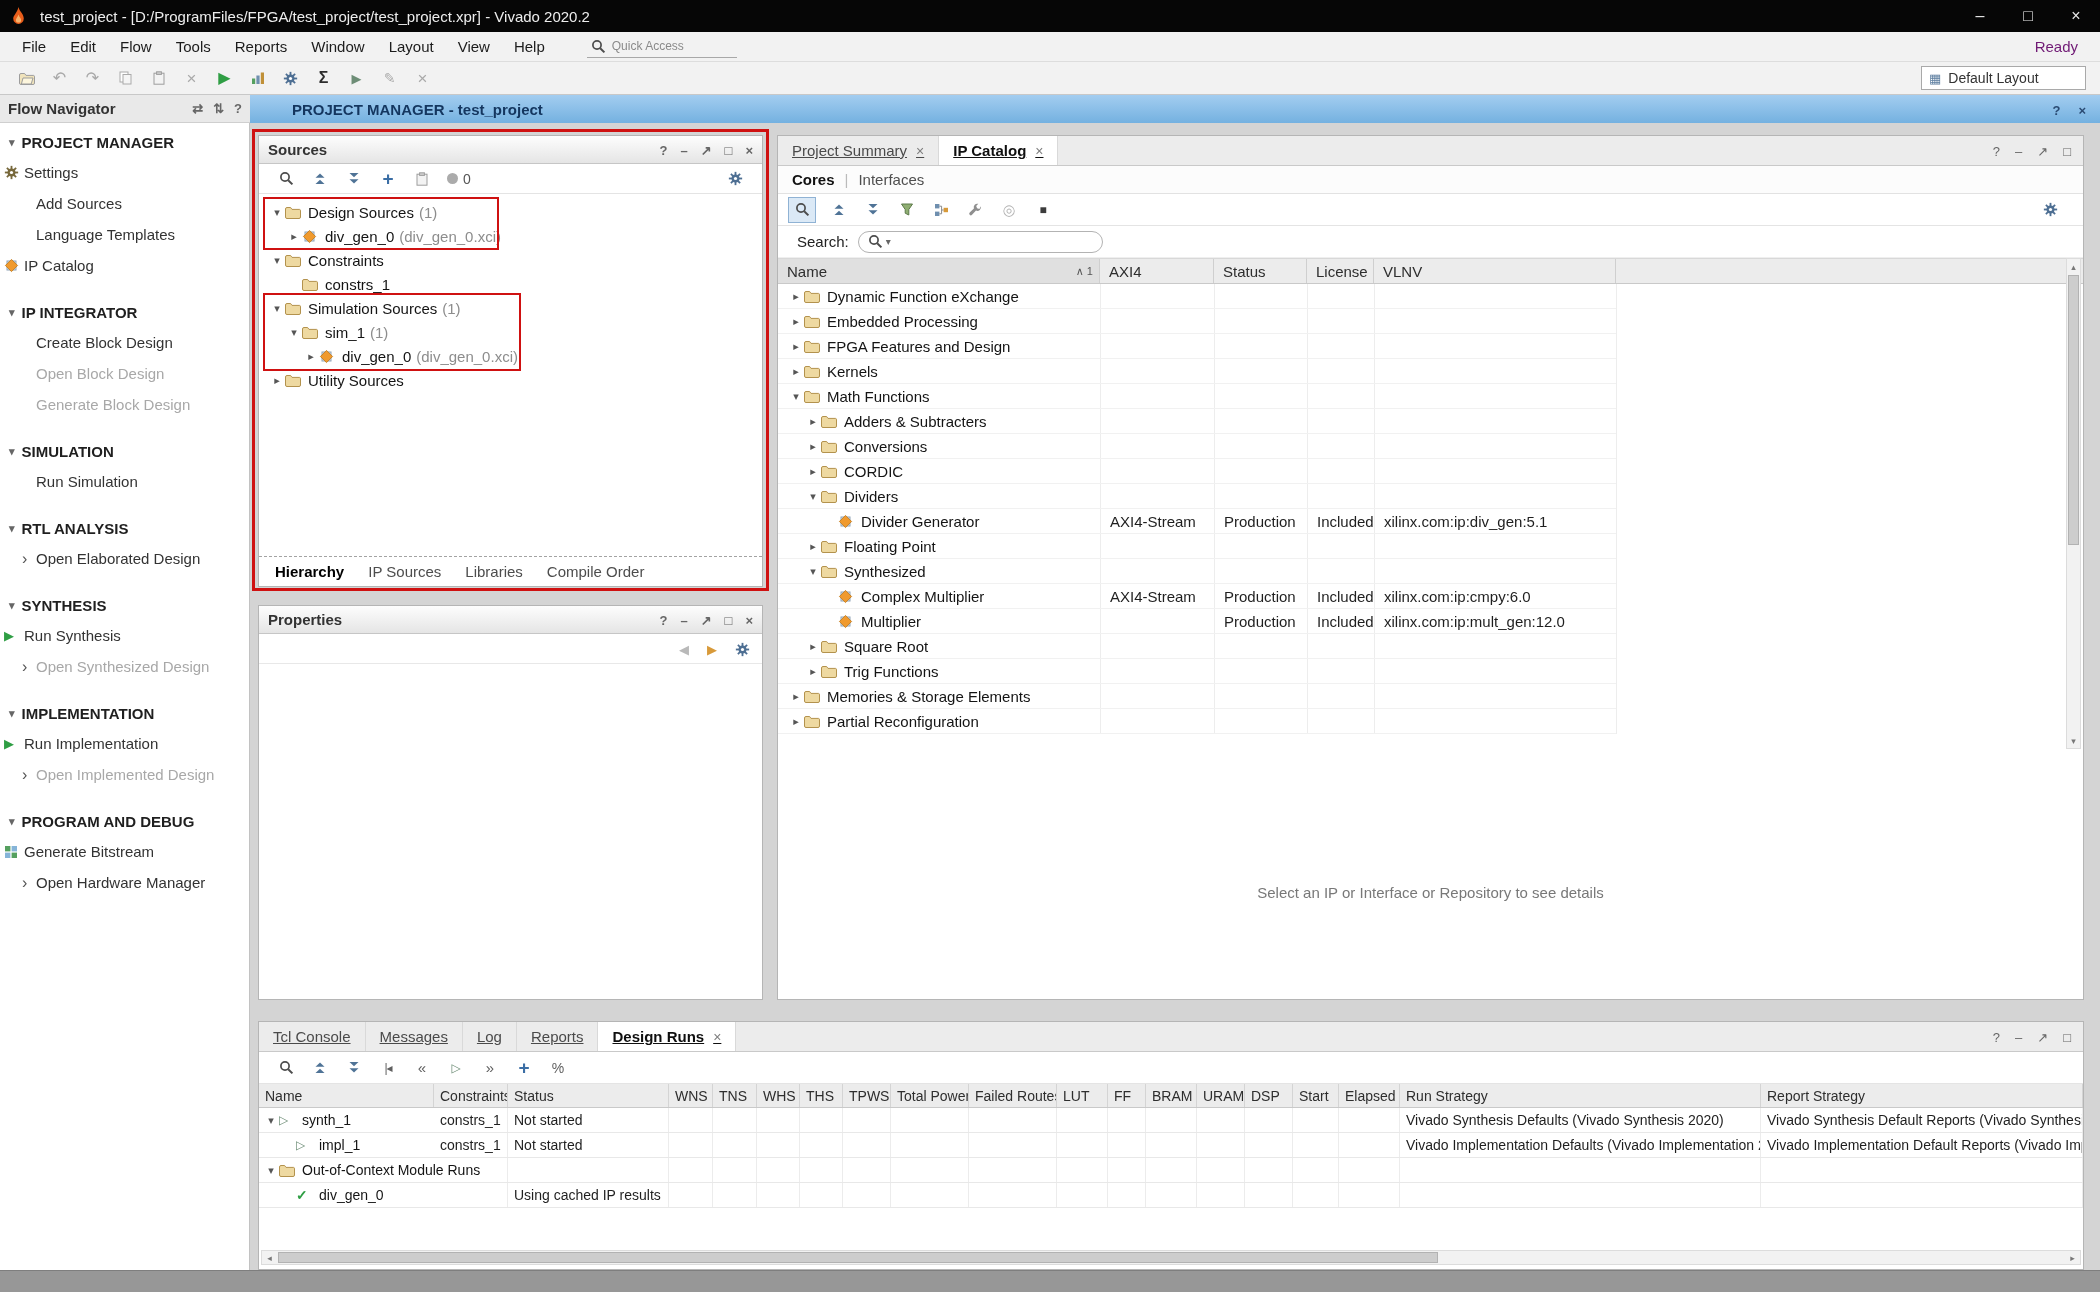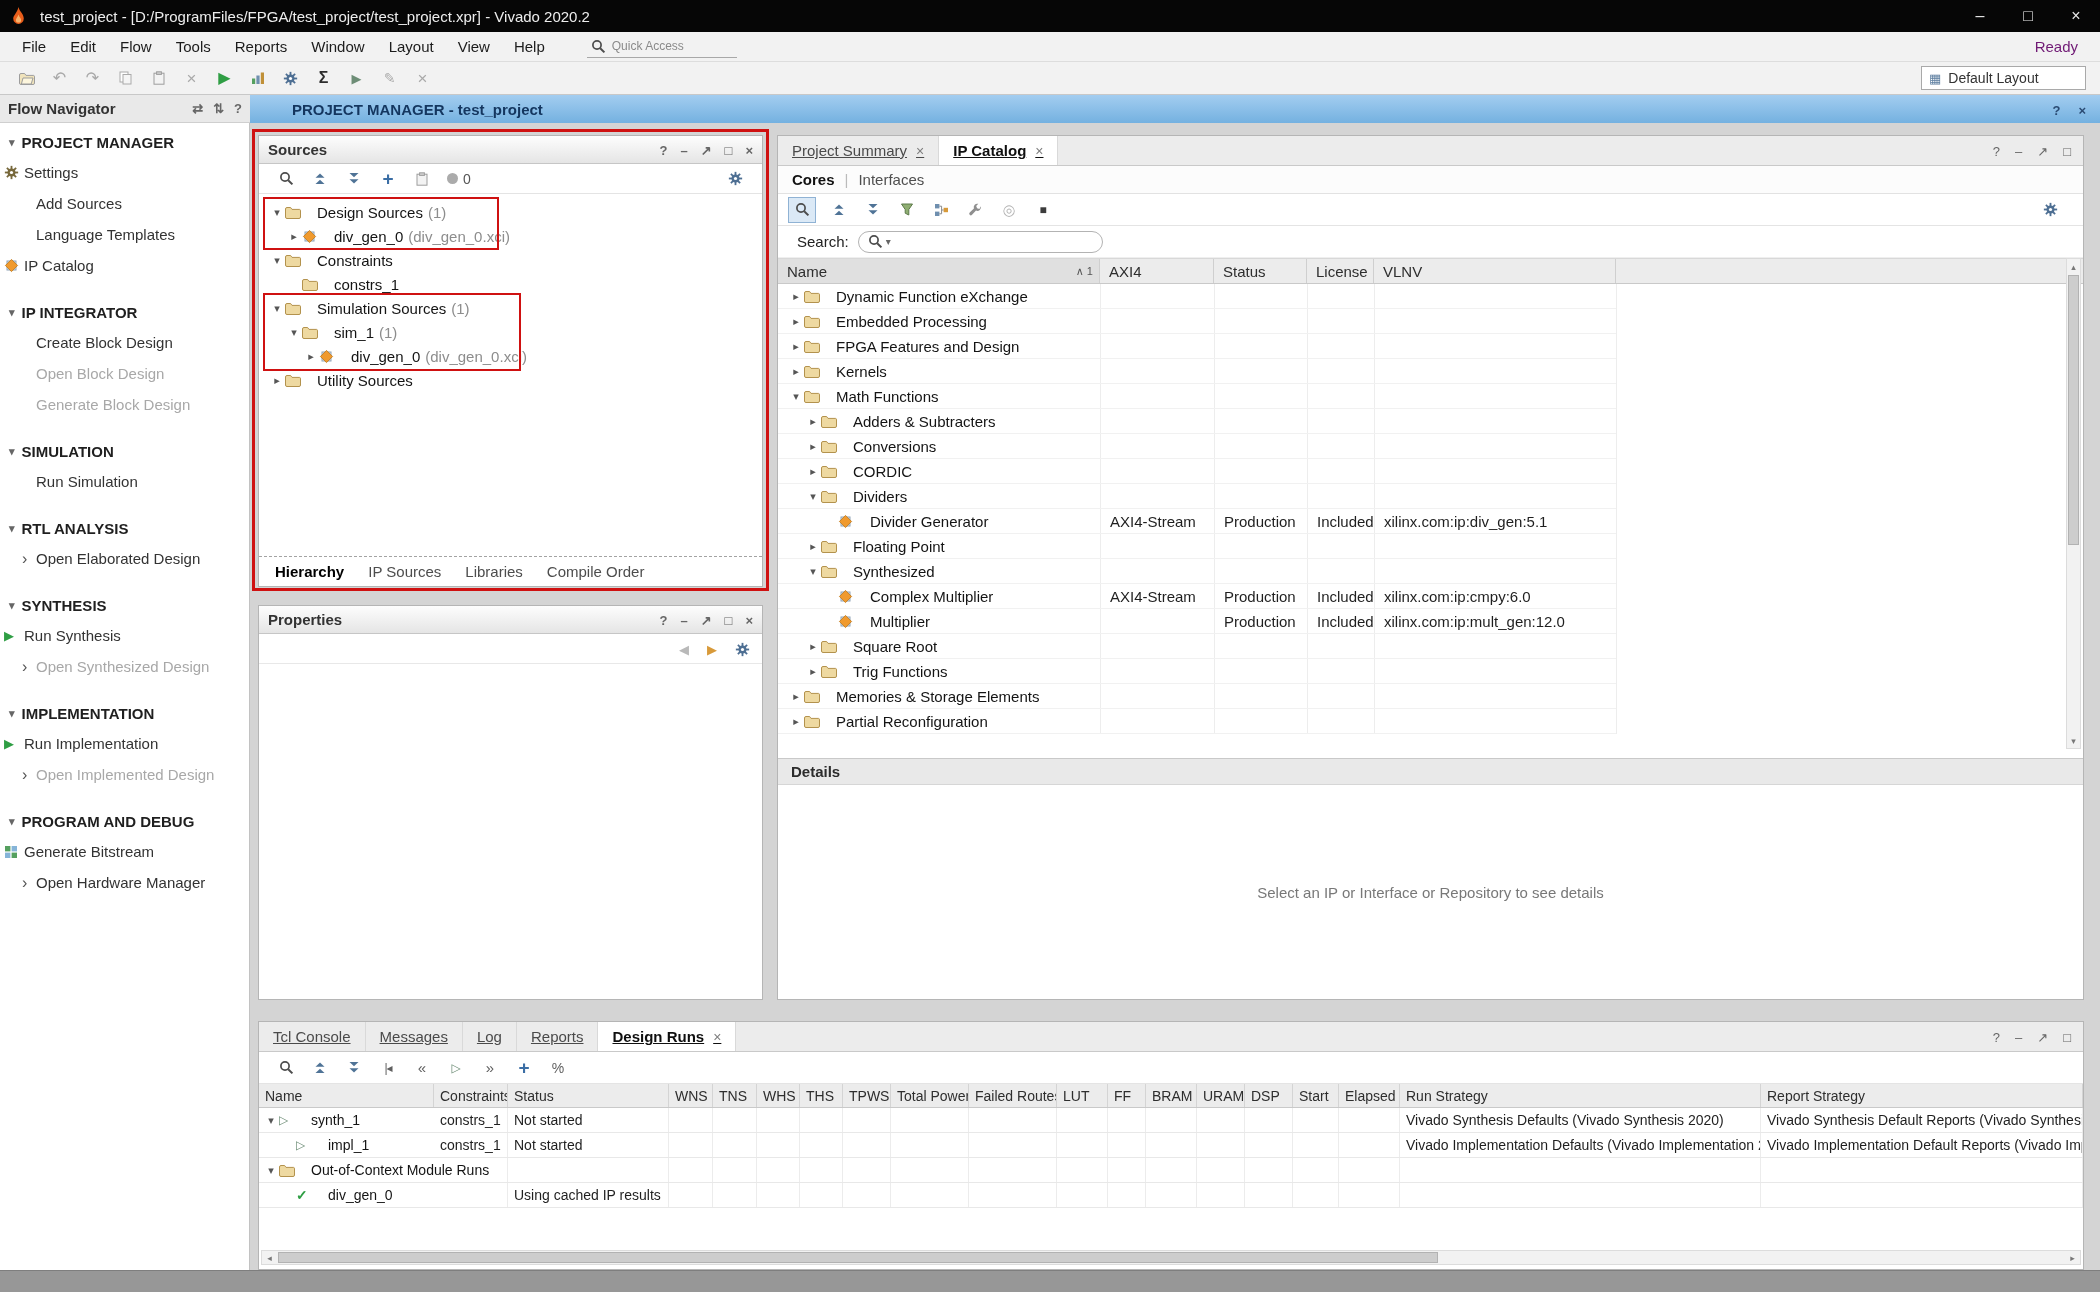--- a/index.html
+++ b/index.html
@@ -62,21 +62,21 @@
   .spacer { flex:1; }
   .msg { display:flex; align-items:center; gap:5px; margin-left:8px; }
   .msgdot { width:11px; height:11px; border-radius:50%; background:#ababab; display:inline-block; }
   .msgcount { color:#555; font-size:14px; }
 
   
   .tree { padding-top:6px; }
   .tree-row { height:24px; display:flex; align-items:center; }
   .expander { width:16px; color:#555; font-size:11px; text-align:center; flex:0 0 auto; }
   .ticon { width:20px; display:flex; flex:0 0 auto; }
-  .tlabel { color:#141414; margin-left:12px; white-space:nowrap; }
+  .tlabel { color:#141414; margin-left:3px; white-space:nowrap; }
   .tmeta { color:#8d8d8d; margin-left:5px; white-space:nowrap; }
   .sources-tabs { position:absolute; left:0; right:0; bottom:0; height:30px; display:flex; align-items:center; border-top:1px dashed #a3a3a3; background:#fff; padding-left:4px; }
   .stab { padding:0 12px; color:#4d4d4d; height:100%; display:flex; align-items:center; }
   .stab.active { font-weight:bold; color:#000; }
 
   
   .props-toolbar { height:30px; display:flex; align-items:center; justify-content:flex-end; gap:18px; padding-right:12px; border-bottom:1px solid #e8e8e8; }
   .props-body { height:334px; display:flex; align-items:center; justify-content:center; color:#6f6f6f; }
 
   
@@ -973,23 +973,20 @@
             </svg>
           </span>
           <span class="tlabel">Partial Reconfiguration</span>
         </span>
         <span class="ipcell" style="left:322px;width:114px"></span>
         <span class="ipcell" style="left:436px;width:93px"></span>
         <span class="ipcell" style="left:529px;width:67px"></span>
         <span class="ipcell" style="left:596px;width:242px"></span>
       </div>
     </div>
-  <div class="details-header">
-    <span>Details</span>
-  </div>
   <div class="details-body">Select an IP or Interface or Repository to see details</div>
   <div class="vscroll">
     <div class="arrow">▴</div>
     <div class="vthumb"></div>
     <div class="arrow down">▾</div>
   </div>
 </div>
 
 <div class="panel" style="left:258px; top:1021px; width:1826px; height:249px;">
   <div class="tabbar" id="btabs">

